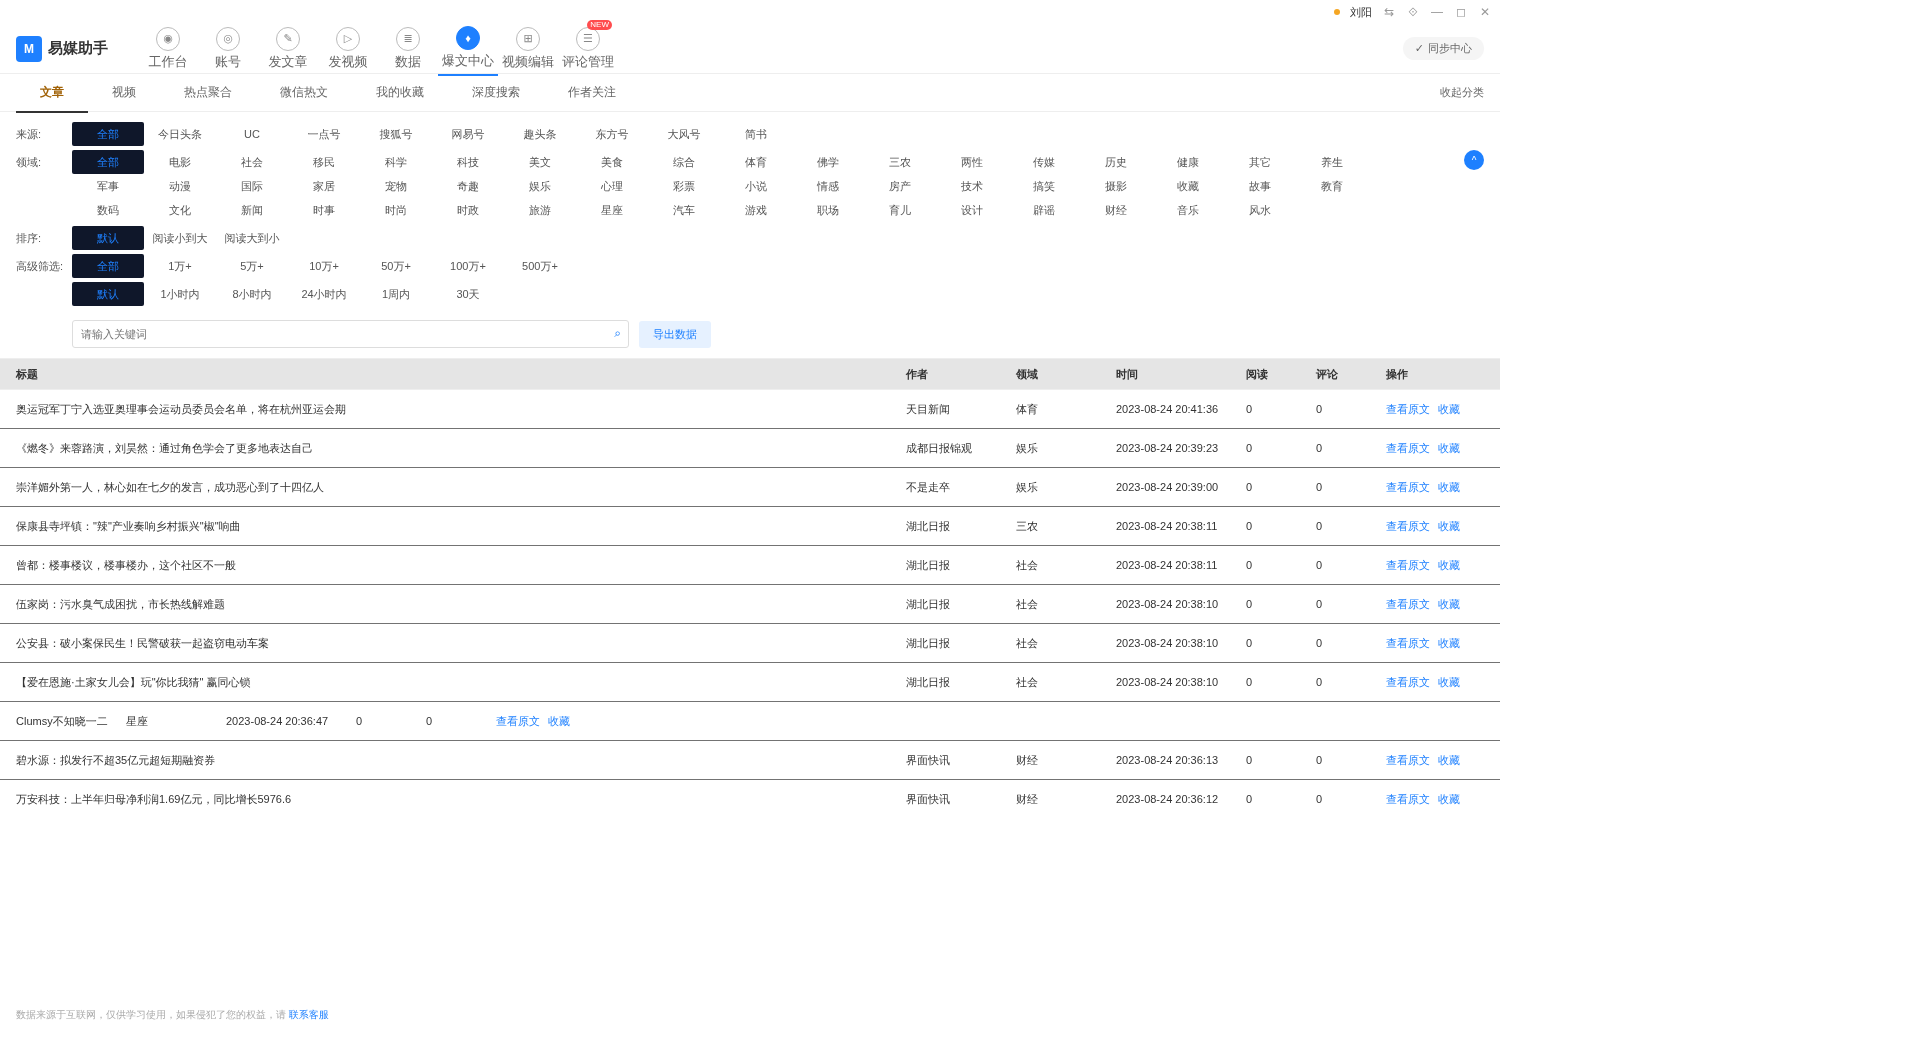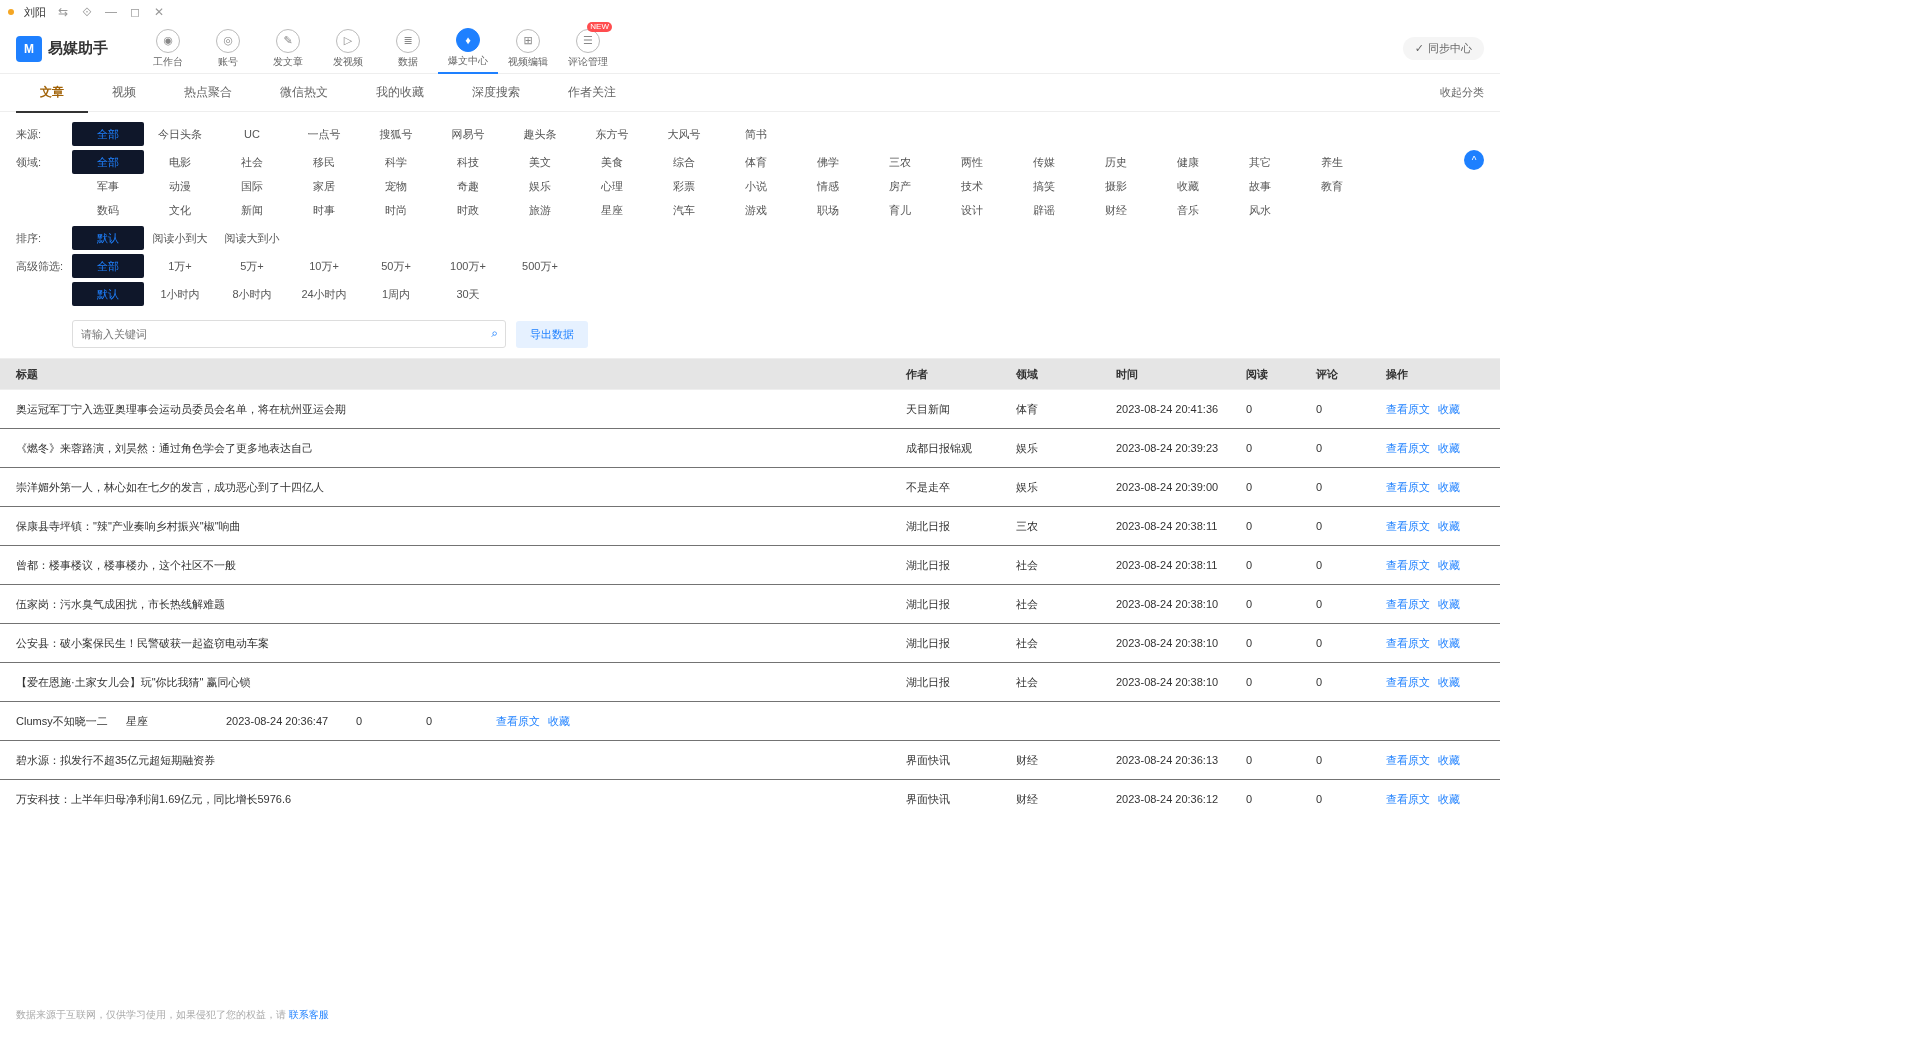--- a/index.html
+++ b/index.html
@@ -1,45 +1,45 @@
 <!DOCTYPE html>
 <html><head>
 <meta charset="utf-8">
 <style>
 *{margin:0;padding:0;box-sizing:border-box;font-family:"Microsoft YaHei","PingFang SC",sans-serif}
 body{background:#fff;font-size:12px;color:#333;width:1500px;height:806px;overflow:hidden}
-.titlebar{display:flex;justify-content:flex-start;align-items:center;height:24px;padding:0 8px;gap:10px}
+.titlebar{display:flex;justify-content:flex-end;align-items:center;height:24px;padding:0 8px;gap:10px}
 .titlebar .dot{width:6px;height:6px;background:#f5a623;border-radius:50%}
 .titlebar .user{color:#333;font-size:11px}
 .titlebar .icn{width:14px;height:14px;color:#999;cursor:pointer;display:flex;align-items:center;justify-content:center}
 .header{display:flex;align-items:center;height:50px;padding:0 16px;border-bottom:1px solid #eee}
 .logo{display:flex;align-items:center;gap:6px;margin-right:30px}
 .logo-box{width:26px;height:26px;background:#1e80ff;border-radius:4px;color:#fff;font-weight:bold;display:flex;align-items:center;justify-content:center;font-size:12px}
 .logo-text{font-size:15px;font-weight:bold;color:#333}
 .nav{display:flex;gap:0}
 .nav-item{width:60px;display:flex;flex-direction:column;align-items:center;justify-content:center;cursor:pointer;position:relative;padding:4px 0}
 .nav-icon{width:24px;height:24px;border:1.5px solid #bbb;border-radius:50%;display:flex;align-items:center;justify-content:center;margin-bottom:2px;font-size:11px;color:#888}
 .nav-item.active .nav-icon{background:#1e80ff;border-color:#1e80ff;color:#fff}
-.nav-label{font-size:10px;color:#666}
+.nav-label{font-size:13px;color:#666}
 .nav-item.active{border-bottom:2px solid #1e80ff}
 .badge{position:absolute;top:-2px;right:6px;background:#ff4d4f;color:#fff;font-size:8px;padding:1px 3px;border-radius:6px;line-height:1}
 .sync{margin-left:auto;background:#f5f5f5;border-radius:12px;padding:4px 12px;font-size:11px;color:#666;cursor:pointer;display:flex;align-items:center;gap:4px}
 .tabs{display:flex;align-items:center;height:38px;padding:0 16px;border-bottom:1px solid #eee}
 .tab{padding:0 24px;line-height:38px;font-size:12px;color:#666;cursor:pointer}
 .tab.active{color:#a16207;font-weight:bold;border-bottom:2px solid #333}
 .collapse{margin-left:auto;font-size:11px;color:#666;cursor:pointer}
 .filters{padding:10px 16px 6px}
 .filter-row{display:flex;align-items:flex-start;margin-bottom:4px}
 .filter-label{width:56px;font-size:11px;color:#555;line-height:24px;flex-shrink:0}
 .filter-opts{display:flex;flex-wrap:wrap;gap:0;flex:1}
 .opt{width:72px;text-align:center;line-height:24px;font-size:11px;color:#555;cursor:pointer}
 .opt.active{background:#0f172a;color:#1e80ff;border-radius:2px}
 .expand{width:20px;height:20px;background:#1e80ff;border-radius:50%;color:#fff;display:flex;align-items:center;justify-content:center;cursor:pointer;font-size:10px;margin-left:auto}
 .search-row{display:flex;align-items:center;gap:10px;padding:4px 16px 10px 72px}
-.search-box{position:relative;width:434px}
+.search-box{position:relative;width:557px}
 .search-box input{width:100%;height:28px;border:1px solid #ddd;border-radius:3px;padding:0 30px 0 8px;font-size:11px;outline:none}
 .search-box .sicon{position:absolute;right:8px;top:6px;color:#1e80ff;cursor:pointer}
 .export{background:#e6f1ff;color:#1e80ff;border:none;padding:6px 14px;border-radius:3px;font-size:11px;cursor:pointer}
 .table{width:100%}
 .thead{display:flex;background:#e5e5e5;border-top:1px solid #eee;border-bottom:1px solid #eee;padding:0 16px}
 .th,.td{font-size:11px;line-height:30px;color:#555}
 .th{font-weight:bold;color:#333}
 .c-title{flex:0 0 890px}
 .c-author{flex:0 0 110px}
 .c-domain{flex:0 0 100px}

